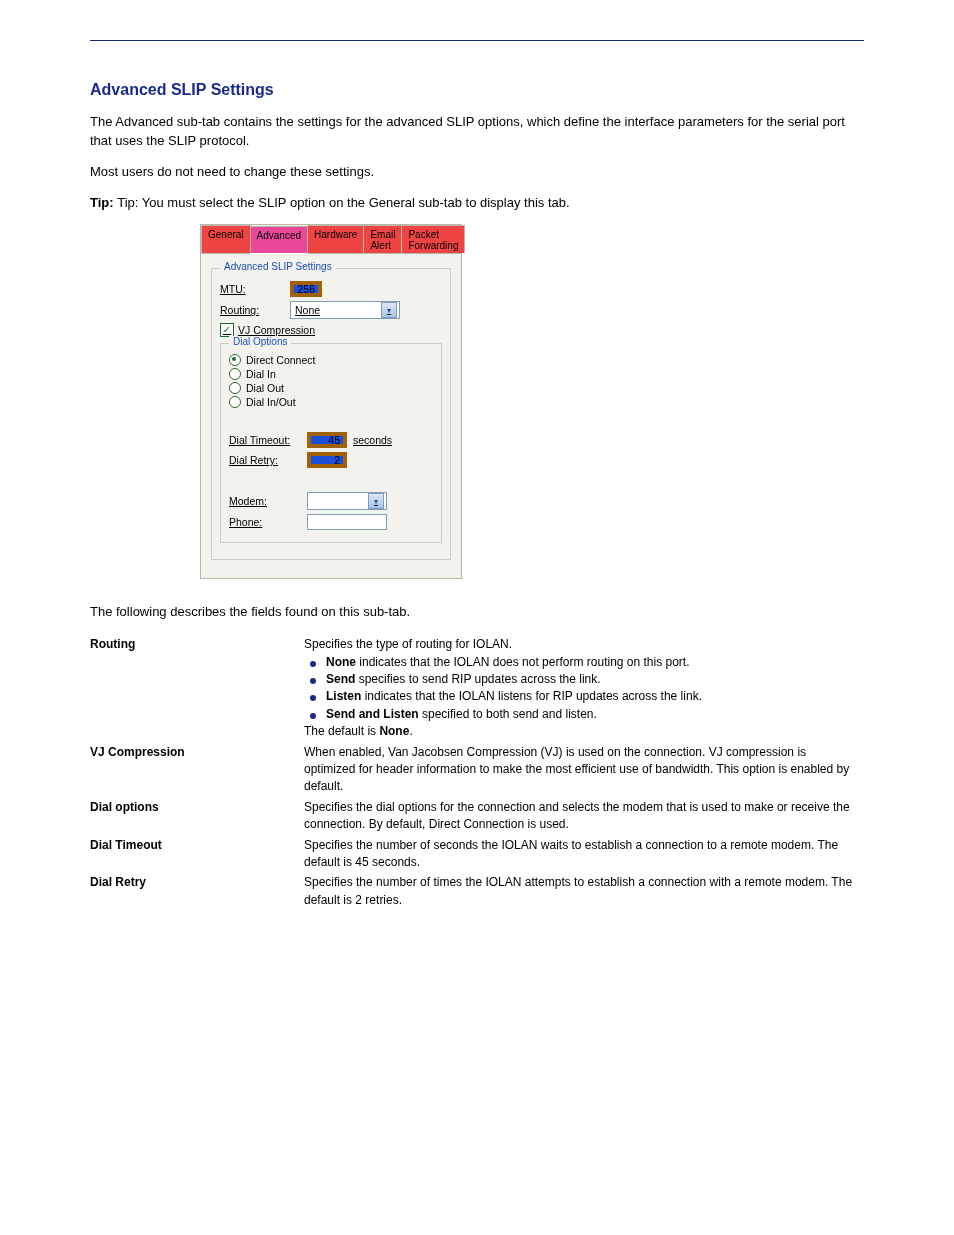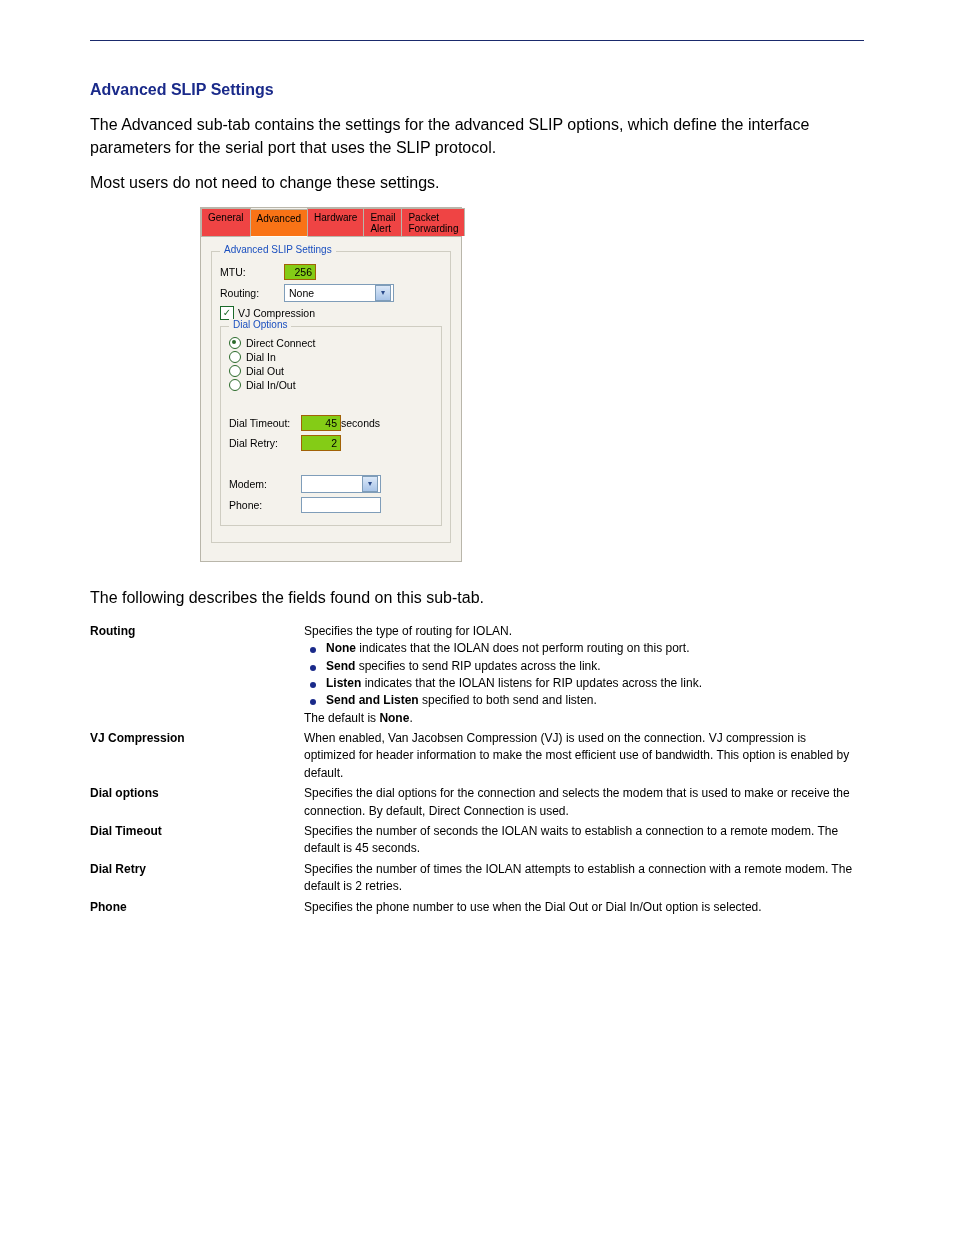--- a/index.html
+++ b/index.html
@@ -21,21 +21,21 @@
     border-top: 1.5px solid #1a2a6c;
     margin: 0 0 40px 0;
   }
   .section-title {
     color: #1a2a8a;
     font-size: 16px;
     font-weight: bold;
     margin: 0 0 14px 0;
   }
   .para {
-    font-size: 16px;
+    font-size: 13px;
     line-height: 1.45;
     margin: 0 0 12px 0;
     color: #000;
   }
   .bold { font-weight: bold; }
 
   
   .win-mock {
     width: 260px;
     margin: 10px 0 24px 110px;
@@ -53,21 +53,21 @@
   .tab {
     padding: 3px 6px 2px 6px;
     border: 1px solid #b9b6aa;
     border-bottom: none;
     background: #ef4444;
     margin-right: -1px;
     font-size: 10px;
     color: #000;
   }
   .tab.active {
-    background: #f97316;
+    background: #ec4899;
     position: relative;
     top: 1px;
     border-bottom: 1px solid #fdfcf7;
   }
   .tabbody {
     padding: 8px 10px 10px 10px;
     background: #f4f2ec;
   }
   .groupbox {
     border: 1px solid #cfcdc2;
@@ -81,28 +81,30 @@
     left: 8px;
     background: #f4f2ec;
     padding: 0 4px;
     color: #1a4fbf;
     font-size: 10px;
   }
   .row {
     display: flex;
     align-items: center;
     margin: 4px 0;
-    font-size: 10.5px;
+    gap: 6px;
+    font-size: 10.5px;
+    text-decoration: underline;
   }
   .row label.lbl { width: 64px; color: #000; }
   .num-input {
     width: 32px;
     height: 16px;
-    border: 1px solid #a16207;
-    background: #84cc16;
+    border: 4px solid #a16207;
+    background: #1d4ed8;
     font-size: 10.5px;
     text-align: right;
     padding: 0 3px;
     box-sizing: border-box;
   }
   .select {
     display: flex;
     align-items: center;
     justify-content: space-between;
     width: 110px;
@@ -211,20 +213,21 @@
 </style>
 </head>
 <body>
 
 <div class="page">
   <hr class="hr-top">
 
   <h2 class="section-title">Advanced SLIP Settings</h2>
   <p class="para">The Advanced sub-tab contains the settings for the advanced SLIP options, which define the interface parameters for the serial port that uses the SLIP protocol.</p>
   <p class="para">Most users do not need to change these settings.</p>
+  <p class="para"><span class="bold">Tip: </span><span>Tip: You must select the SLIP option on the General sub-tab to display this tab.</span></p>
 
   <div class="win-mock">
     <div class="tabbar">
       <div class="tab">General</div>
       <div class="tab active">Advanced</div>
       <div class="tab">Hardware</div>
       <div class="tab">Email Alert</div>
       <div class="tab">Packet Forwarding</div>
     </div>
     <div class="tabbody">
@@ -316,19 +319,15 @@
       <td>Specifies the dial options for the connection and selects the modem that is used to make or receive the connection. By default, Direct Connection is used.</td>
     </tr>
     <tr>
       <td class="k">Dial Timeout</td>
       <td>Specifies the number of seconds the IOLAN waits to establish a connection to a remote modem. The default is 45 seconds.</td>
     </tr>
     <tr>
       <td class="k">Dial Retry</td>
       <td>Specifies the number of times the IOLAN attempts to establish a connection with a remote modem. The default is 2 retries.</td>
     </tr>
-    <tr>
-      <td class="k">Phone</td>
-      <td>Specifies the phone number to use when the Dial Out or Dial In/Out option is selected.</td>
-    </tr>
   </tbody>
     </table>
 </div>
 
 </body></html>

